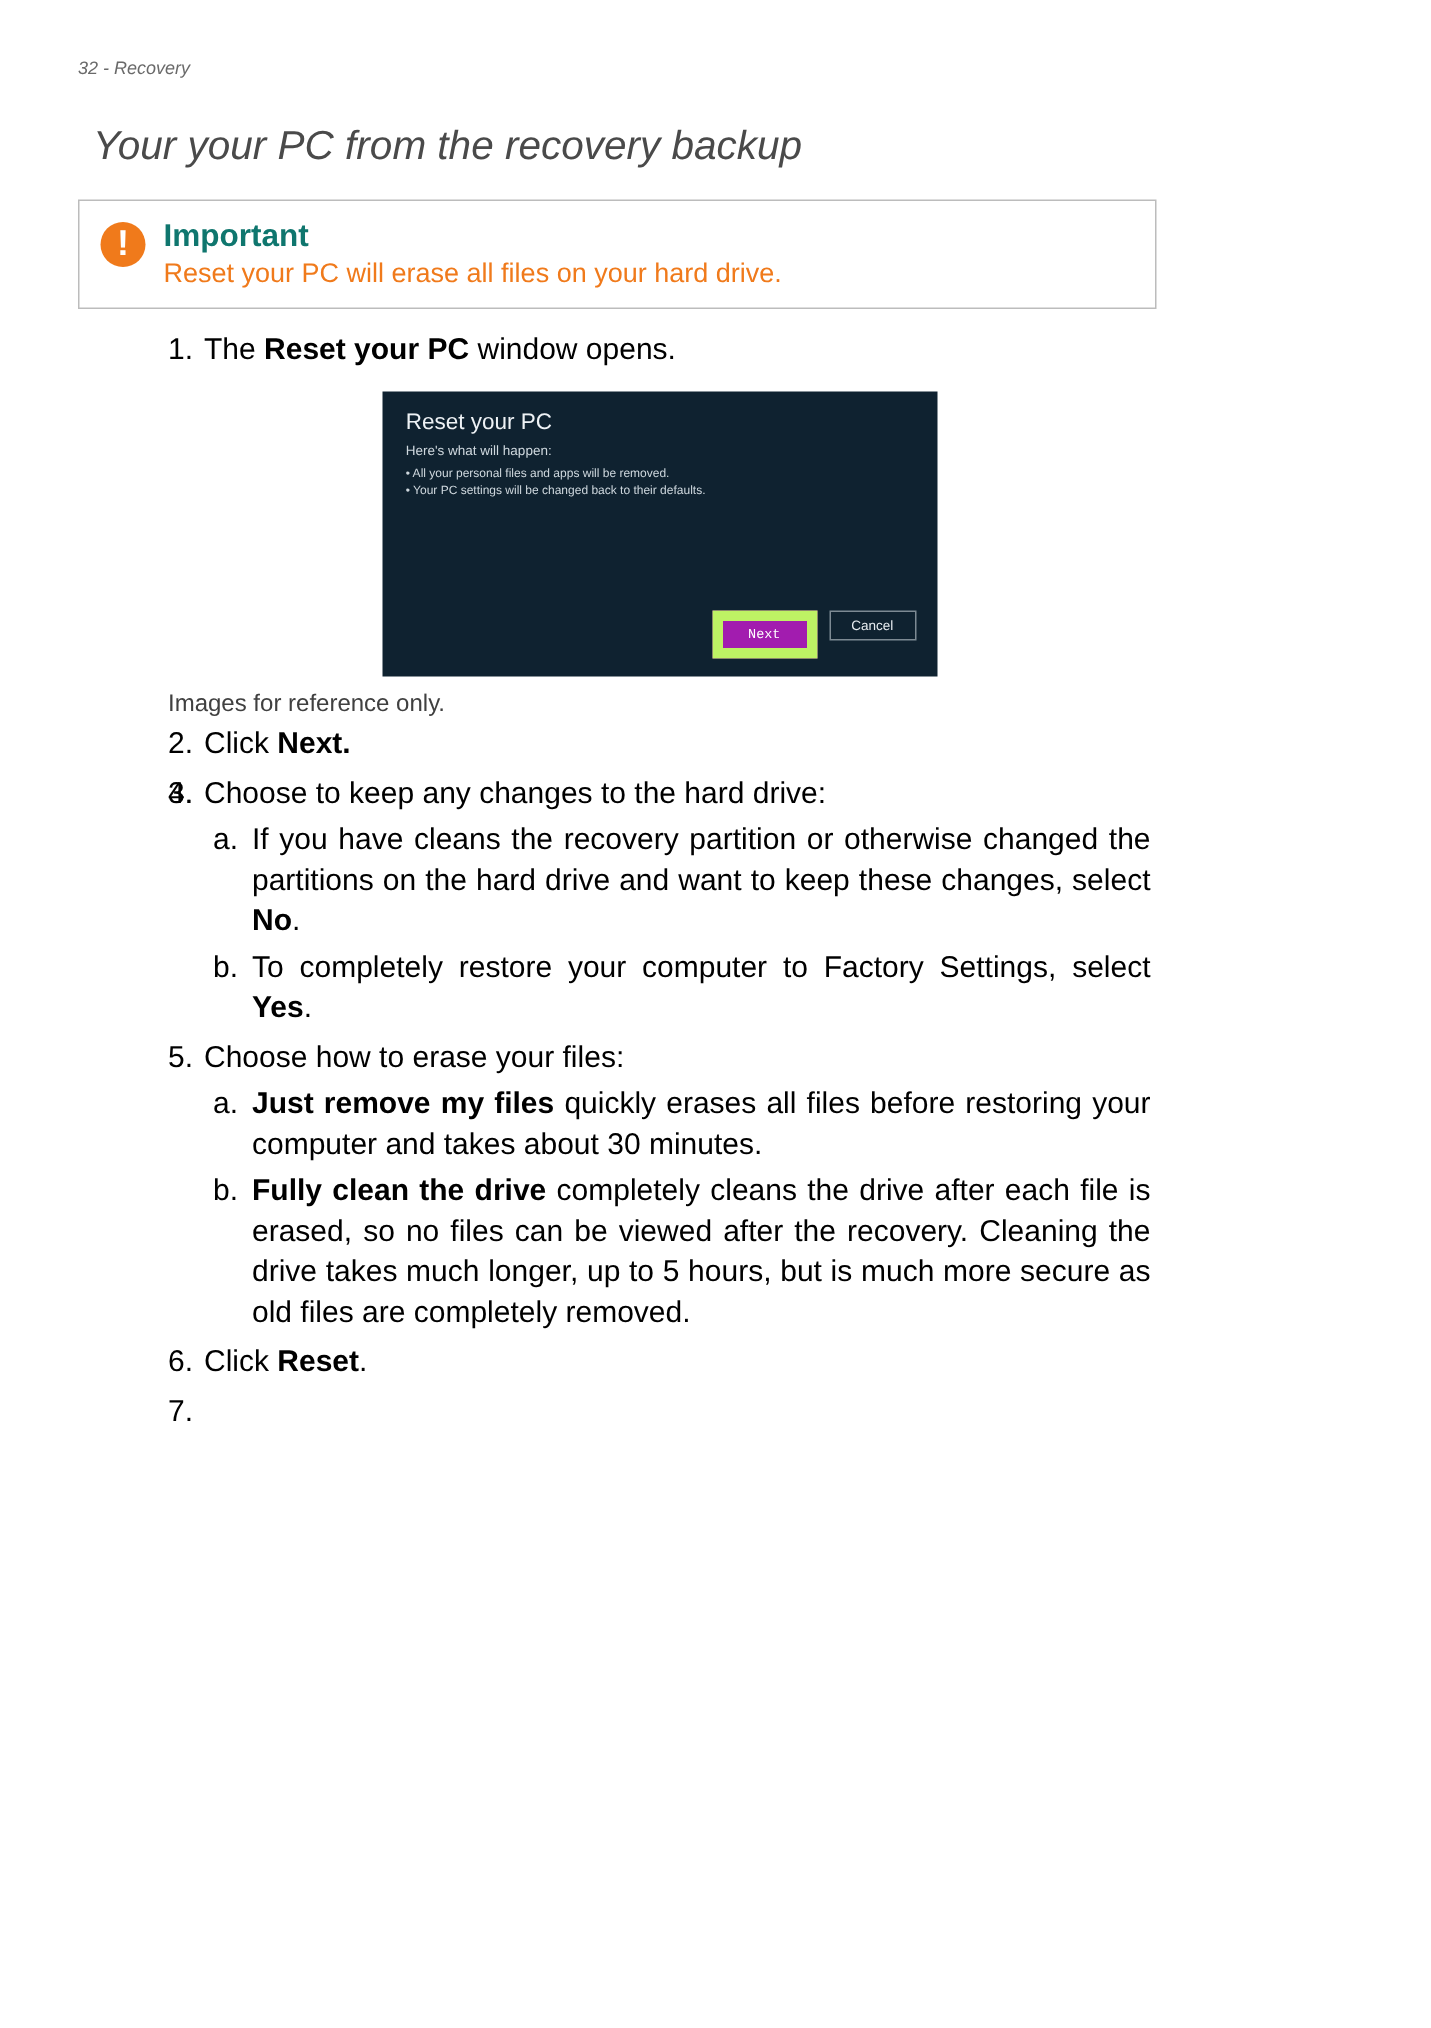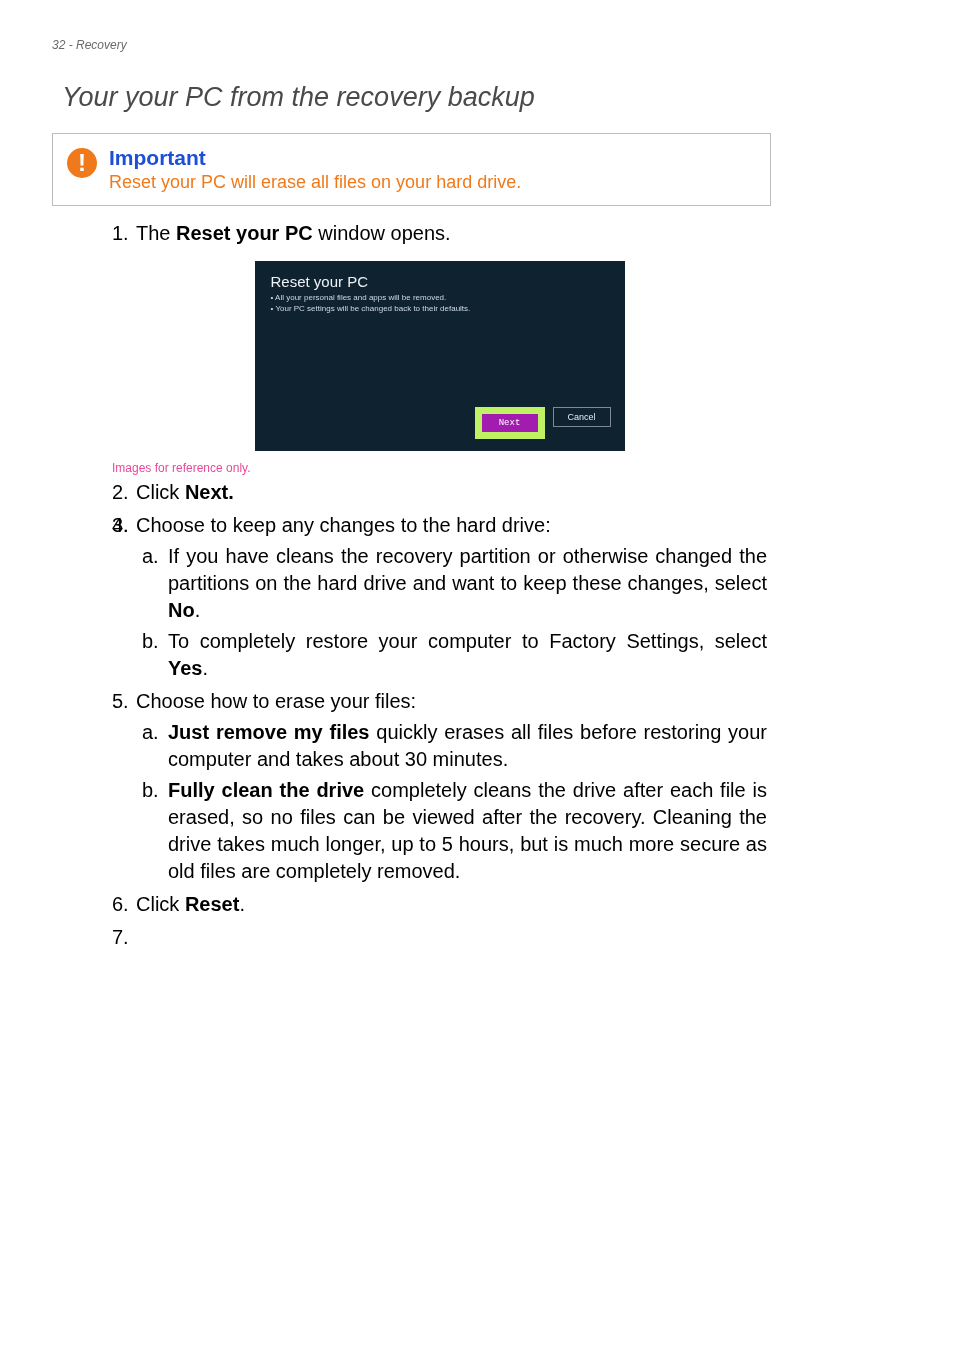--- a/index.html
+++ b/index.html
@@ -4,31 +4,31 @@
 <style>
   html,body{margin:0;padding:0;background:#fff;font-family:Arial,Helvetica,sans-serif;color:#000;}
   .page{width:839px;min-height:1352px;box-sizing:border-box;padding:38px 68px 52px 52px;position:relative;}
   .header{font-size:12px;color:#6a6a6a;font-style:italic;margin-bottom:30px;}
   h1.section-title{font-size:27px;font-weight:400;font-style:italic;color:#4a4a4a;margin:0 0 20px 10px;}
   
   .important-outer{border:1px solid #bcbcbc;margin:0 0 14px 0;padding:0;position:relative;}
   .important-inner{display:flex;align-items:flex-start;padding:12px 16px 12px 14px;}
   .bang-icon{width:30px;height:30px;border-radius:50%;background:#f07a1b;display:flex;align-items:center;justify-content:center;margin-right:12px;flex:0 0 auto;margin-top:2px;}
   .bang-icon span{color:#fff;font-weight:800;font-size:24px;font-family:"Arial Black",Arial,sans-serif;line-height:1;}
-  .important-text .imp-title{color:#1d4ed8;font-weight:700;font-size:21px;}
+  .important-text .imp-title{color:#0f766e;font-weight:700;font-size:21px;}
   .important-text .imp-body{color:#f07a1b;font-weight:400;font-size:18px;margin-top:2px;}
   
   .body-col{margin-left:60px;margin-right:4px;margin-top:10px;}
   ol.steps{list-style:none;margin:0;padding:0;}
   ol.steps > li{position:relative;padding-left:24px;margin-bottom:6px;font-size:20px;line-height:1.35;text-align:justify;}
   ol.steps > li .num{position:absolute;left:0;top:0;width:22px;text-align:left;}
   ol.sub{list-style:none;margin:4px 0 4px 0;padding:0;}
   ol.sub > li{position:relative;padding-left:26px;margin-bottom:4px;font-size:20px;line-height:1.35;text-align:justify;margin-left:6px;}
   ol.sub > li .letter{position:absolute;left:0;top:0;width:24px;}
-  .caption{font-size:12px;color:#ec4899;margin:10px 0 4px 0;}
+  .caption{font-size:16px;color:#404040;margin:10px 0 4px 0;}
   
   .screenshot{background:#0f2230;width:370px;height:190px;margin:14px auto 10px auto;position:relative;color:#dfe6eb;font-family:"Segoe UI",Arial,sans-serif;}
   .screenshot .s-title{font-size:15px;font-weight:300;color:#eef2f5;padding:12px 16px 2px 16px;}
   .screenshot .s-sub{font-size:9px;padding:3px 16px 5px 16px;color:#cfd8de;}
   .screenshot .s-bullets{font-size:8px;padding:0 16px;color:#cfd8de;line-height:1.4;}
   .screenshot .s-btns{position:absolute;right:14px;bottom:12px;display:flex;gap:8px;}
   .screenshot .s-btn{font-size:9px;width:56px;height:18px;display:flex;align-items:center;justify-content:center;border:1px solid #7d8a93;}
   .screenshot .s-next{background:#a21caf;color:#fff;border:7px solid #bef264;font-family:Liberation Mono, monospace;}
   .screenshot .s-cancel{color:#e6ebef;}
 </style>
@@ -59,20 +59,21 @@
 
     <ol class="steps">
       <li>
         <span class="num">1.</span>
         <span>The </span><b>Reset your PC</b><span> window opens.</span>
       </li>
     </ol>
 
     <div class="screenshot">
       <div class="s-title">Reset your PC</div>
+      <div class="s-sub">Here's what will happen:</div>
       <div class="s-bullets">
         <div>• All your personal files and apps will be removed.</div>
         <div>• Your PC settings will be changed back to their defaults.</div>
       </div>
       <div class="s-btns">
         <div class="s-btn s-next">Next</div>
         <div class="s-btn s-cancel">Cancel</div>
       </div>
     </div>
 

